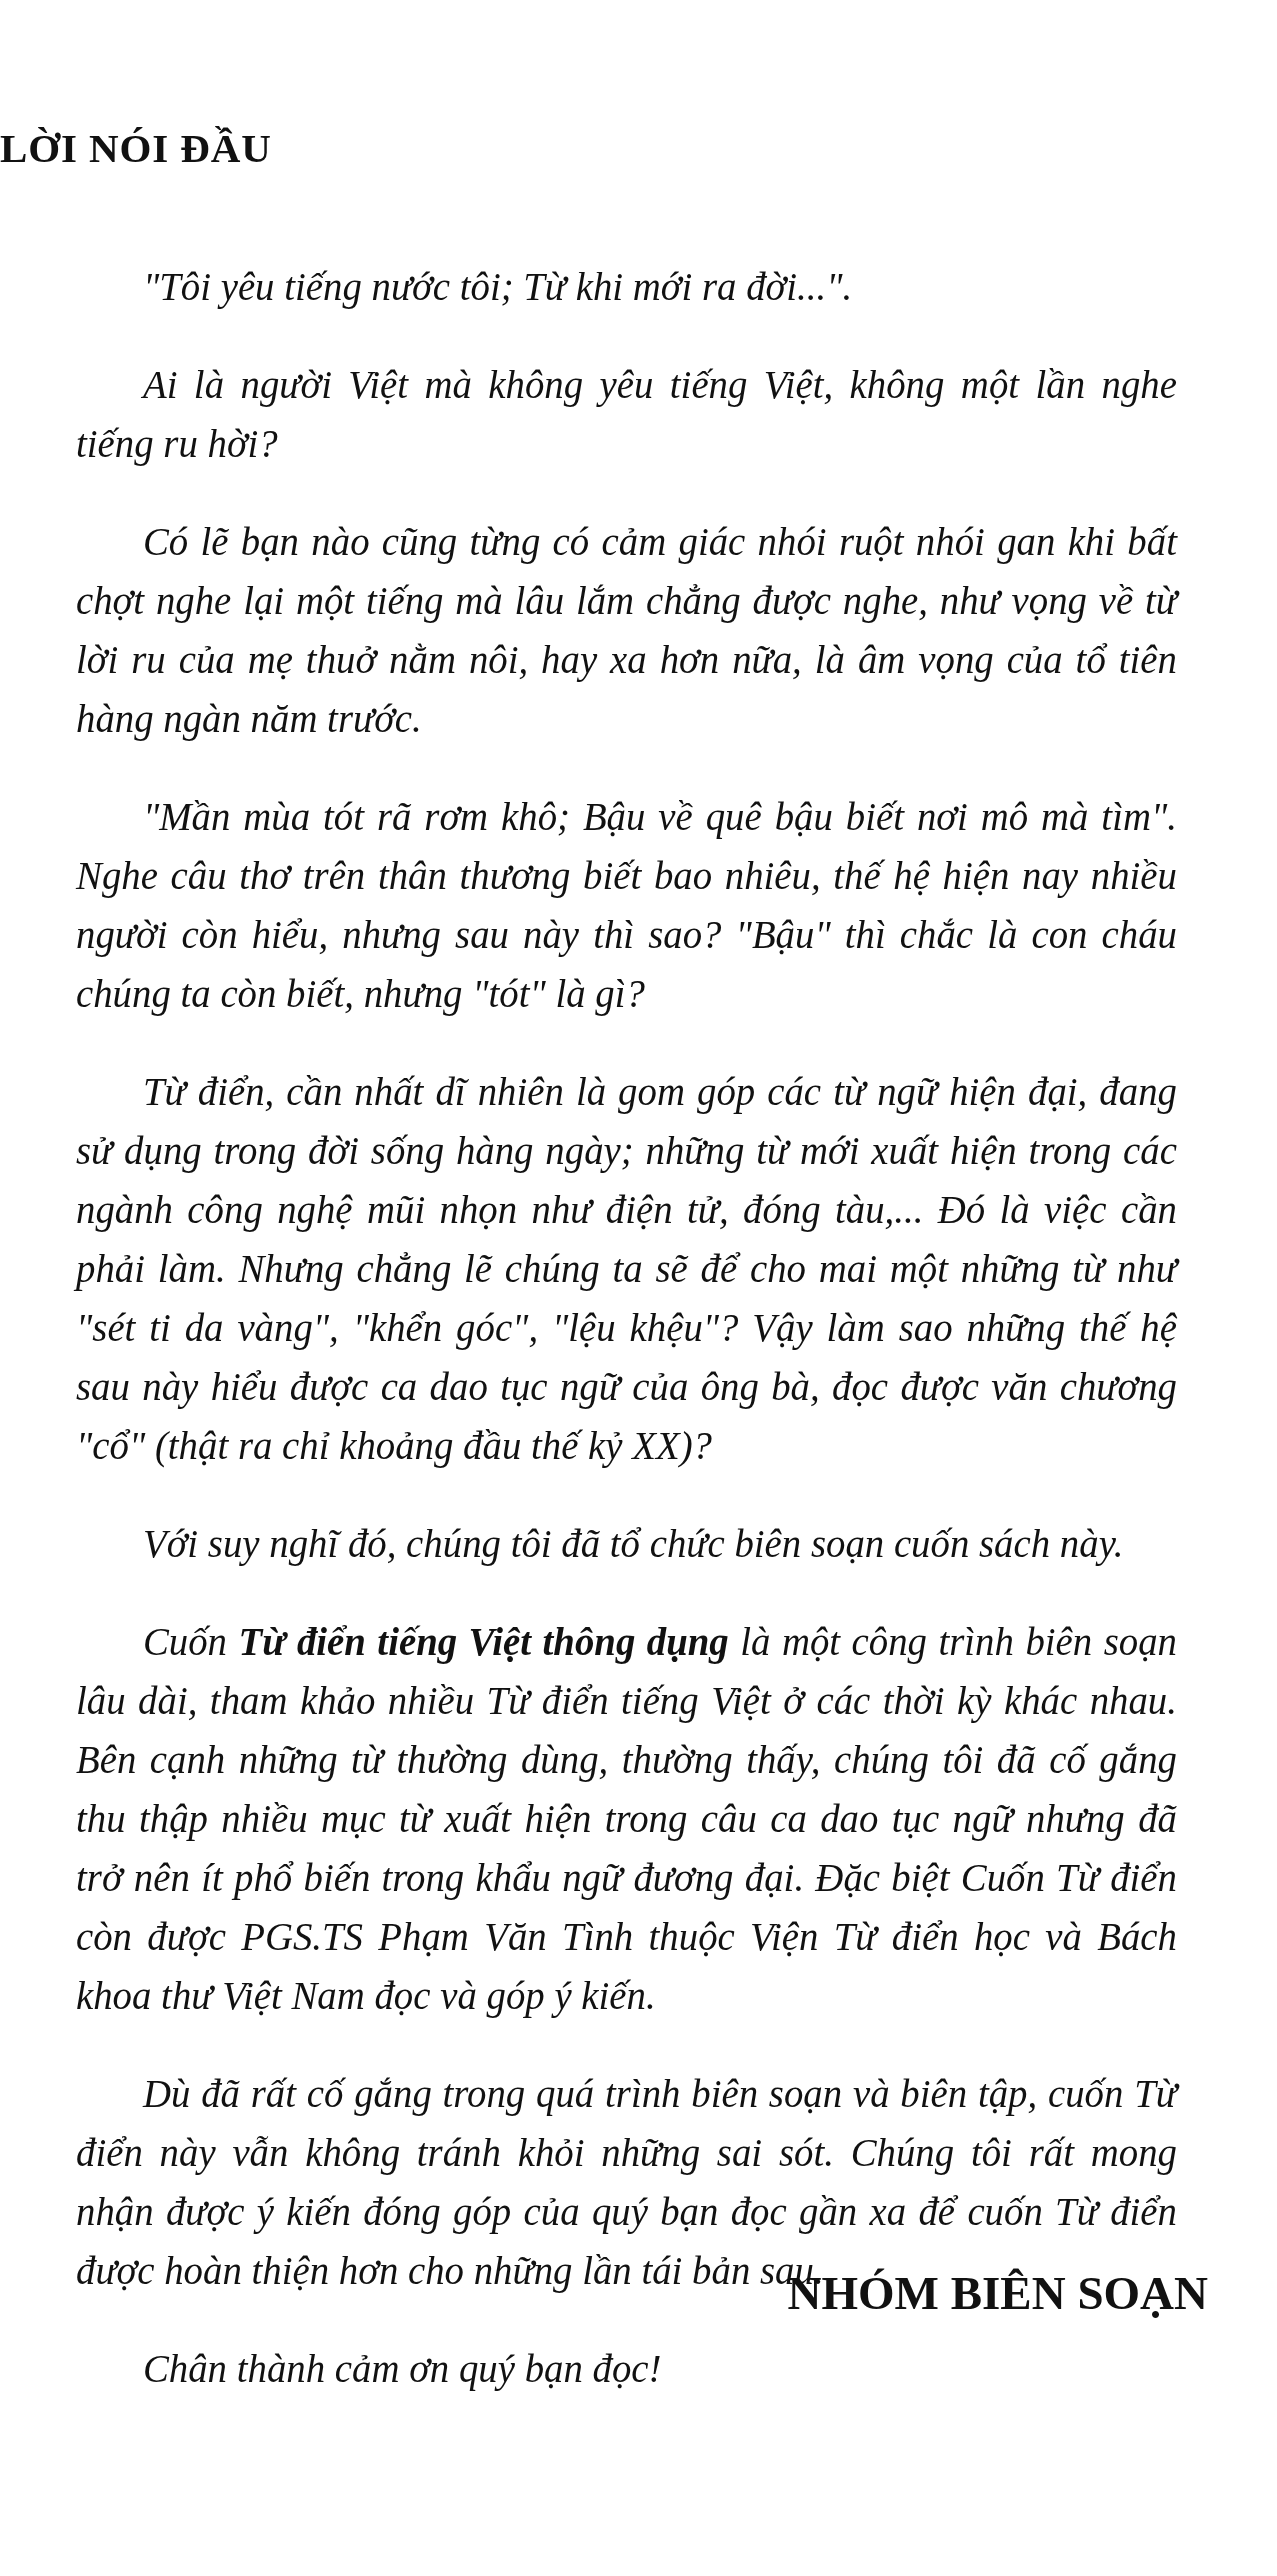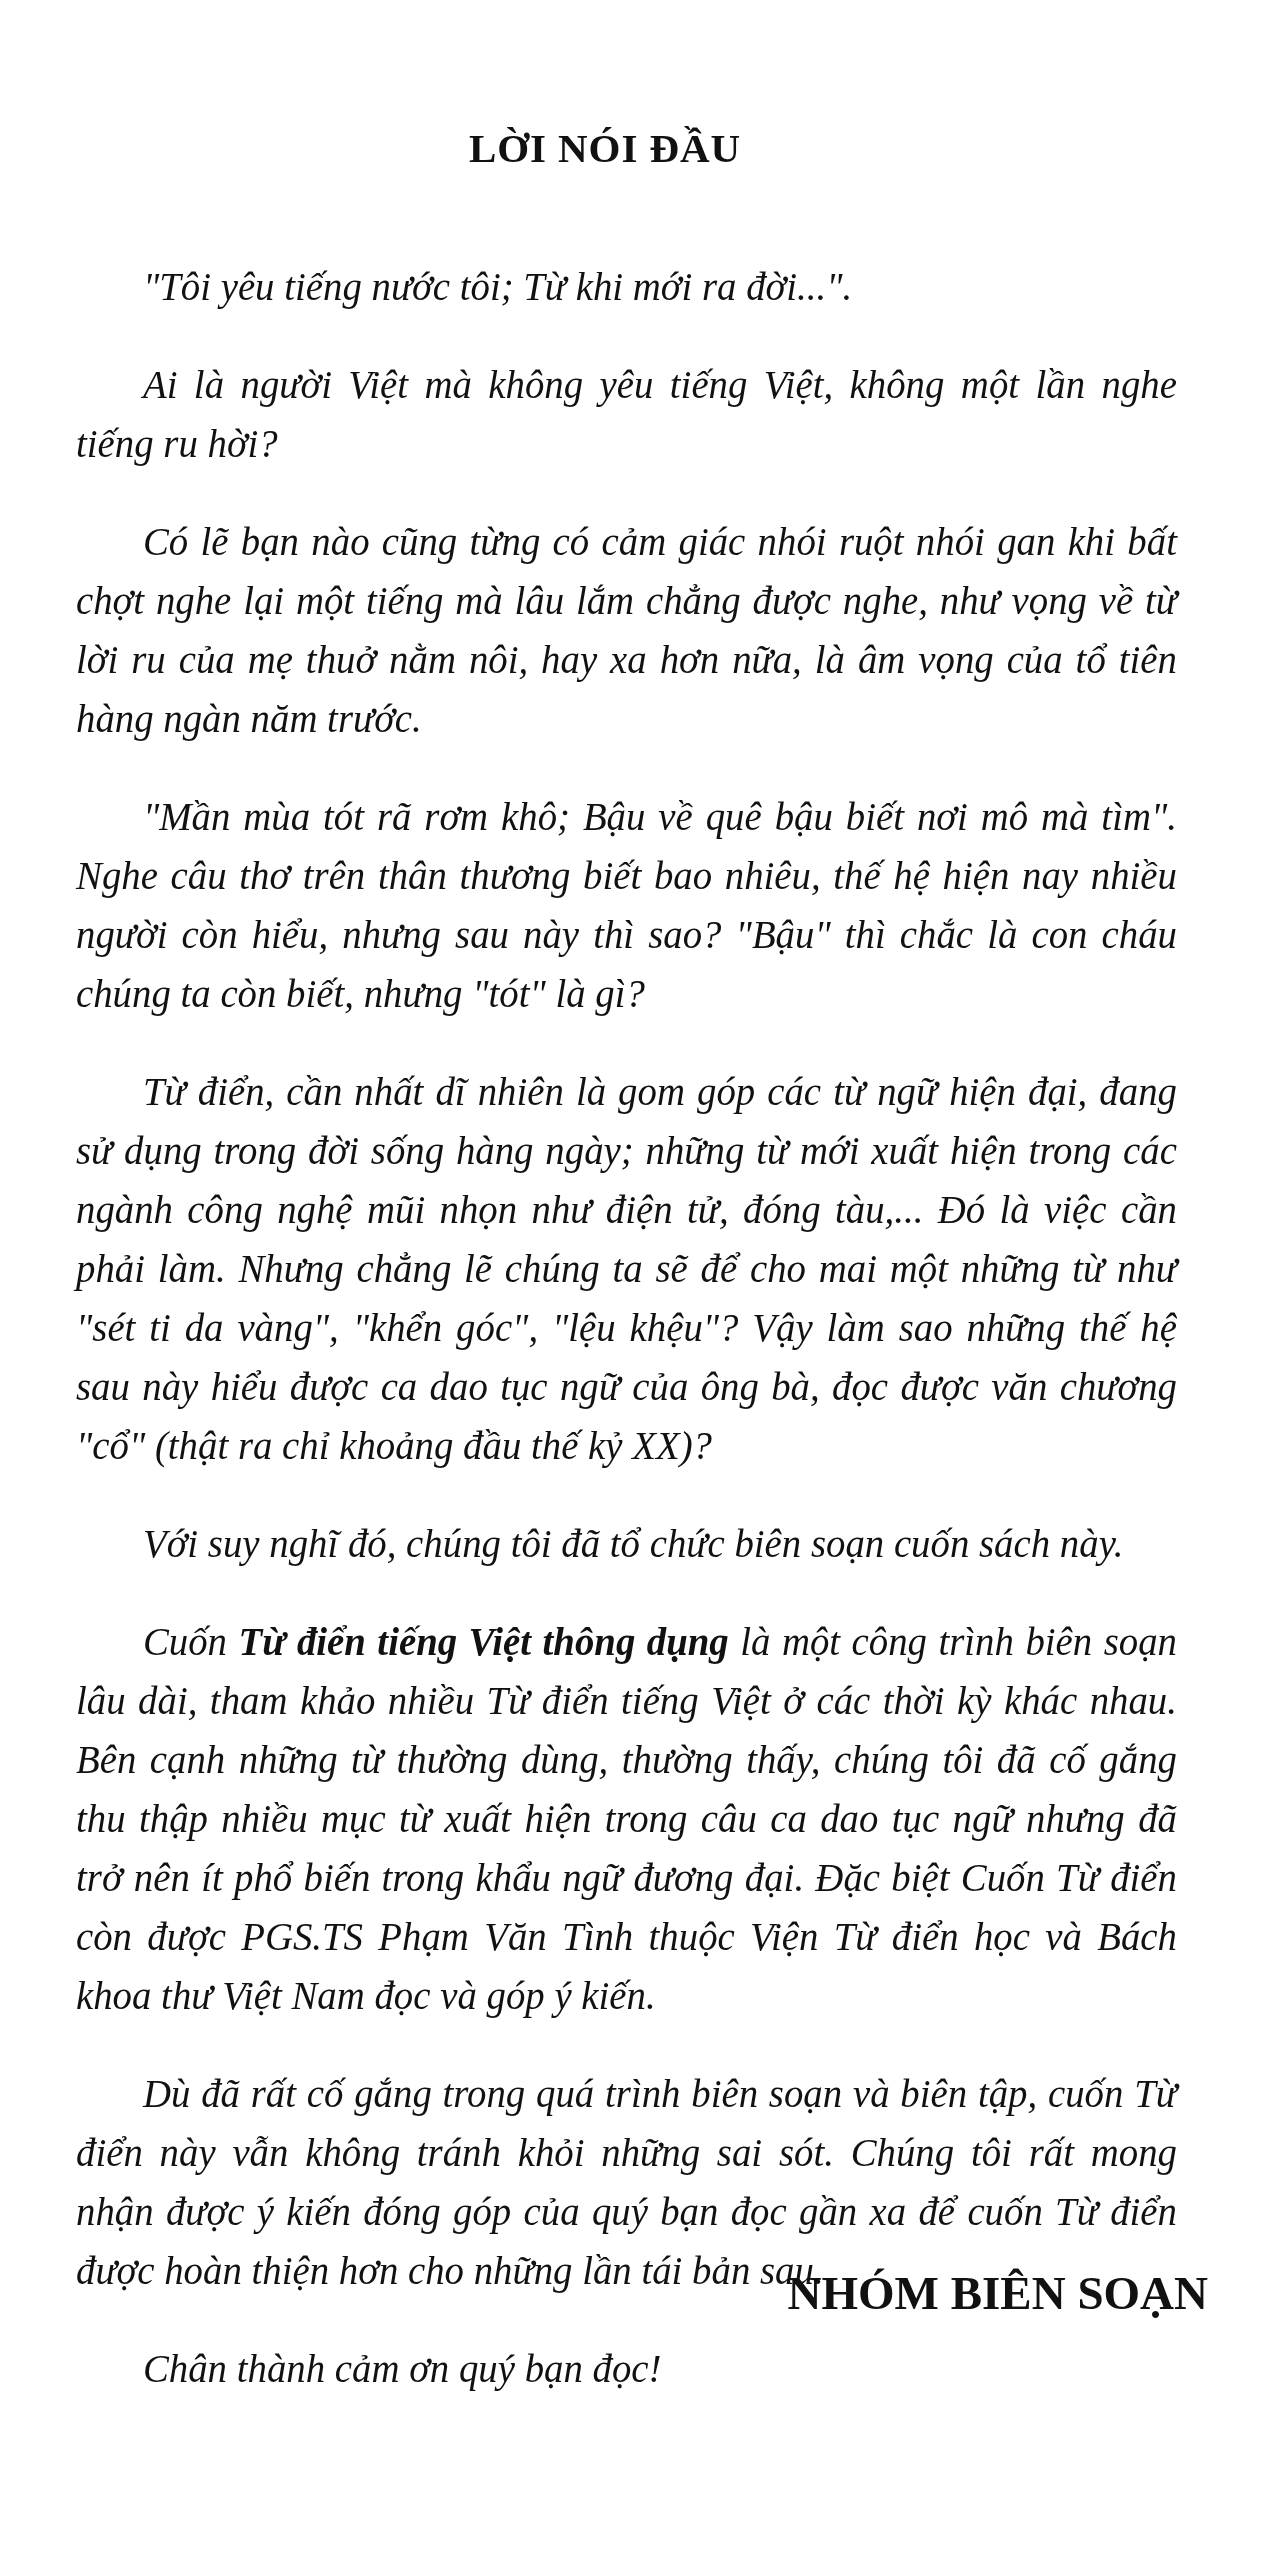--- a/index.html
+++ b/index.html
@@ -1,19 +1,19 @@
 <!DOCTYPE html>
 <html style="font-size:14px"><head>
 <meta charset="utf-8">
 <style>
   html, body { margin: 0; padding: 0; background: #ffffff; }
   body { width: 1277px; height: 2576px; position: relative; overflow: hidden;
          font-family: "Liberation Serif", "DejaVu Serif", serif; color: #111; }
   .page { position: absolute; left: 0; top: 0; width: 1277px; height: 2576px; background: #fff; }
-  .title { position: absolute; top: 124px; left: 0; width: 1210px; text-align: center;
+  .title { position: absolute; top: 124px; left: 0; width: 1210px; text-align: left;
            font-weight: bold; font-size: 41px; letter-spacing: 0.9px; }
   .body { position: absolute; left: 76px; top: 257px; width: 1135px; }
   .para { font-style: italic; font-size: 40px; line-height: 59px; margin: 0 0 39px 0;
           text-align: justify; text-indent: 69px; transform: scaleX(0.97); transform-origin: left; }
   .para b { font-weight: bold; }
   .sign { position: absolute; top: 2266px; right: 69px; font-weight: bold; font-size: 47px; }
 </style>
 </head>
 <body>
 

